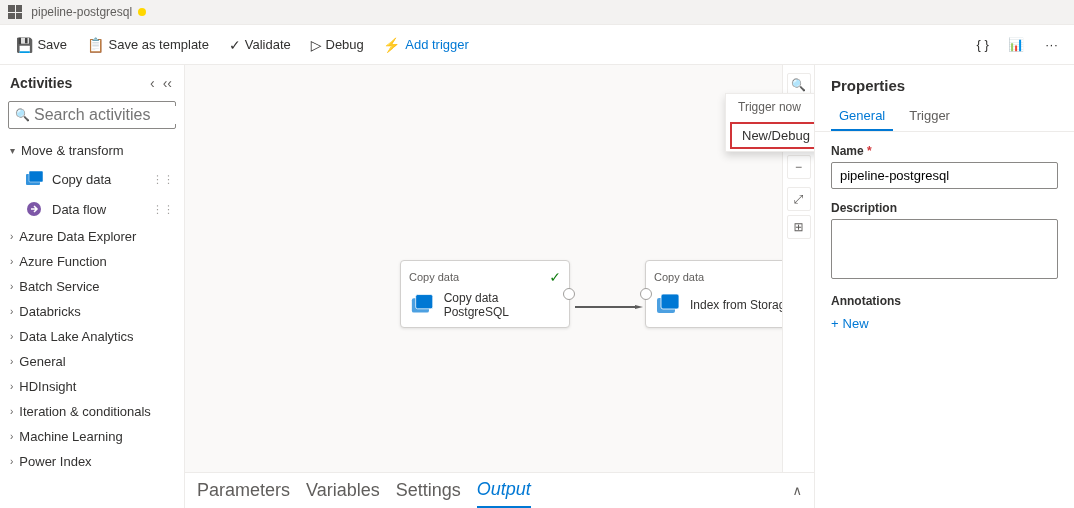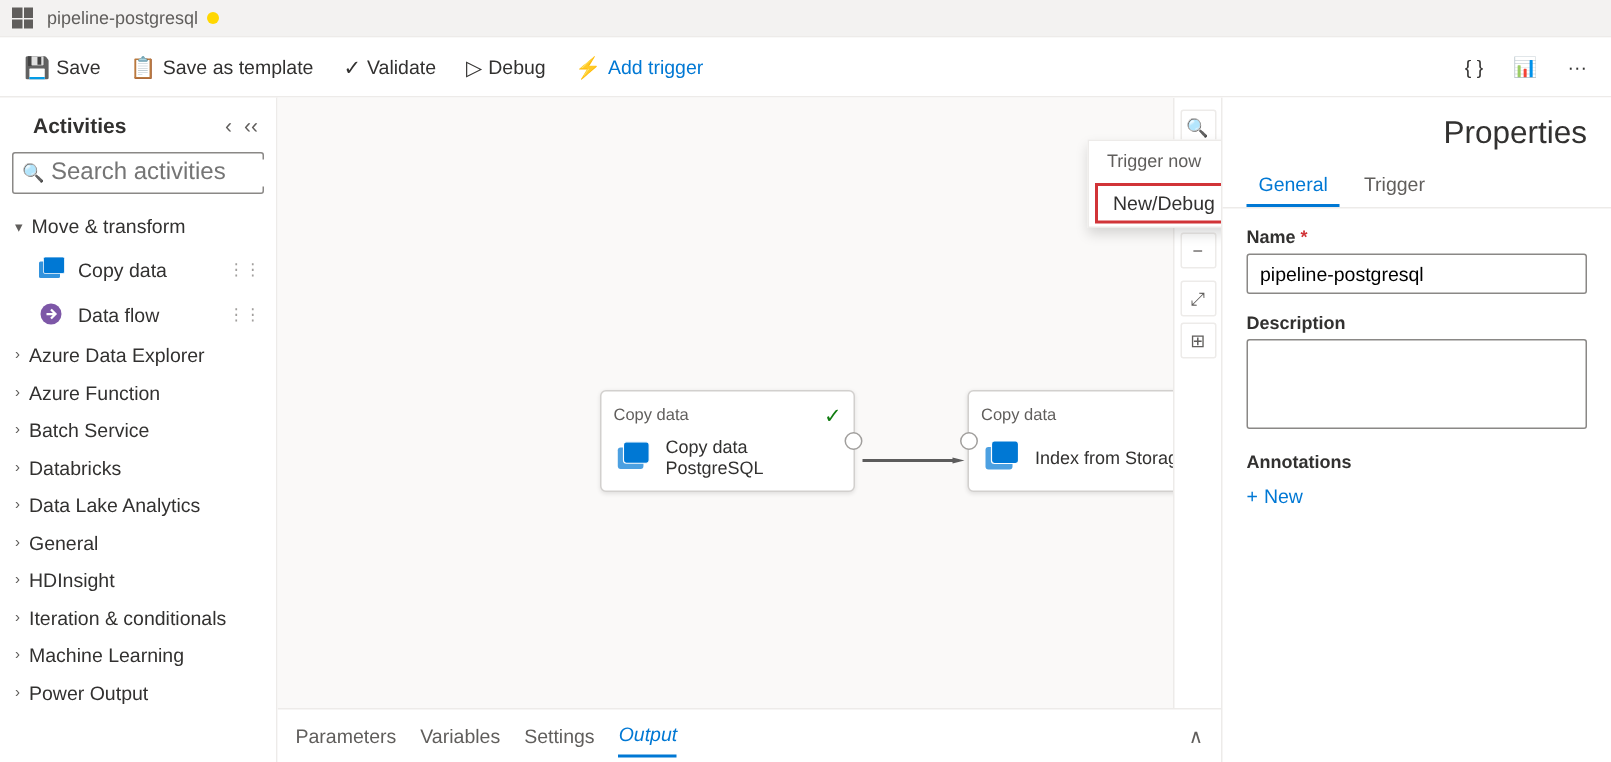--- a/index.html
+++ b/index.html
@@ -29,21 +29,21 @@
     }
     .title-bar-icons { display: flex; align-items: center; gap: 4px; }
     .grid-icon { width: 14px; height: 14px; display: grid; grid-template-columns: 1fr 1fr; gap: 1px; }
     .grid-icon span { background: #605e5c; display: block; }
 
     
     .sidebar {
       width: 185px; border-right: 1px solid #edebe9; overflow-y: auto;
       display: flex; flex-direction: column; background: #fff; flex-shrink: 0;
     }
-    .sidebar-header { display: flex; align-items: center; justify-content: space-between; padding: 8px 10px; margin-left: 12px; }
+    .sidebar-header { display: flex; align-items: center; justify-content: space-between; padding: 8px 10px; }
     .sidebar-title { font-size: 14px; font-weight: 600; }
     .sidebar-header-icons { display: flex; gap: 4px; }
     .sidebar-icon-btn { background: none; border: none; cursor: pointer; color: #605e5c; font-size: 14px; padding: 2px; }
     .search-box {
       margin: 0 8px 8px 8px; display: flex; align-items: center;
       border: 1px solid #8a8886; border-radius: 2px; padding: 4px 6px; gap: 4px;
     }
     .search-box input { border: none; outline: none; font-size: 16px; flex: 1; color: #323130; }
     .search-icon { color: #605e5c; font-size: 12px; }
 
@@ -114,30 +114,30 @@
     .node-connector-left {
       position: absolute; left: -6px; top: 50%; transform: translateY(-50%);
       width: 12px; height: 12px; background: #fff; border: 1px solid #a19f9d; border-radius: 50%;
     }
 
     
     .bottom-tabs {
       height: 36px; border-top: 1px solid #edebe9; display: flex; align-items: center;
       padding: 0 12px; gap: 16px; background: #fff;
     }
-    .bottom-tab { font-size: 13px; color: #605e5c; cursor: pointer; padding: 6px 0; }
+    .bottom-tab { font-size: 18px; color: #605e5c; cursor: pointer; padding: 6px 0; }
     .bottom-tab.active { color: #0078d4; border-bottom: 2px solid #0078d4; font-style: italic; }
     .bottom-tab-close { margin-left: auto; }
 
     
     .properties-panel {
       width: 260px; border-left: 1px solid #edebe9; background: #fff;
       display: flex; flex-direction: column; flex-shrink: 0;
     }
-    .props-header { padding: 12px 16px 8px; font-size: 21px; font-weight: 400; text-align: right; }
+    .props-header { padding: 12px 16px 8px; font-size: 15px; font-weight: 700; }
     .props-tabs { display: flex; border-bottom: 1px solid #edebe9; padding: 0 16px; }
     .props-tab {
       padding: 6px 8px; font-size: 13px; cursor: pointer; color: #605e5c;
       border-bottom: 2px solid transparent; margin-right: 8px;
     }
     .props-tab.active { color: #0078d4; border-bottom-color: #0078d4; }
     .props-body { padding: 12px 16px; flex: 1; }
     .field-label { font-size: 12px; font-weight: 600; margin-bottom: 4px; }
     .required { color: #d13438; }
     .field-input {
@@ -274,21 +274,21 @@
     <div class="sidebar-category">
       <span class="chevron">›</span>
       <span>Iteration &amp; conditionals</span>
     </div>
     <div class="sidebar-category">
       <span class="chevron">›</span>
       <span>Machine Learning</span>
     </div>
     <div class="sidebar-category">
       <span class="chevron">›</span>
-      <span>Power Output</span>
+      <span>Power Index</span>
     </div>
   </div>
 
   <div class="canvas-area">
 
     <div class="dropdown-menu" style="top:0px; right:174px; left: auto; position:absolute; z-index:200; top: 28px; left: 540px;">
       <div class="dropdown-header">Trigger now</div>
       <div class="dropdown-item dropdown-item-highlighted" style="border:2px solid #d13438; margin:2px 4px; background:#fff;">
         <span>New/Debug</span>
       </div>

